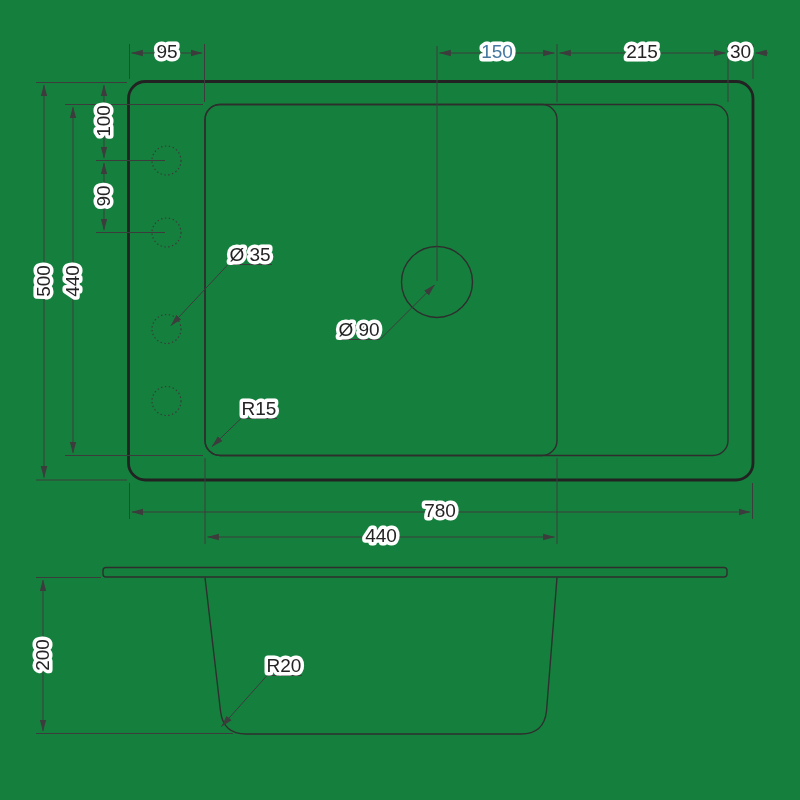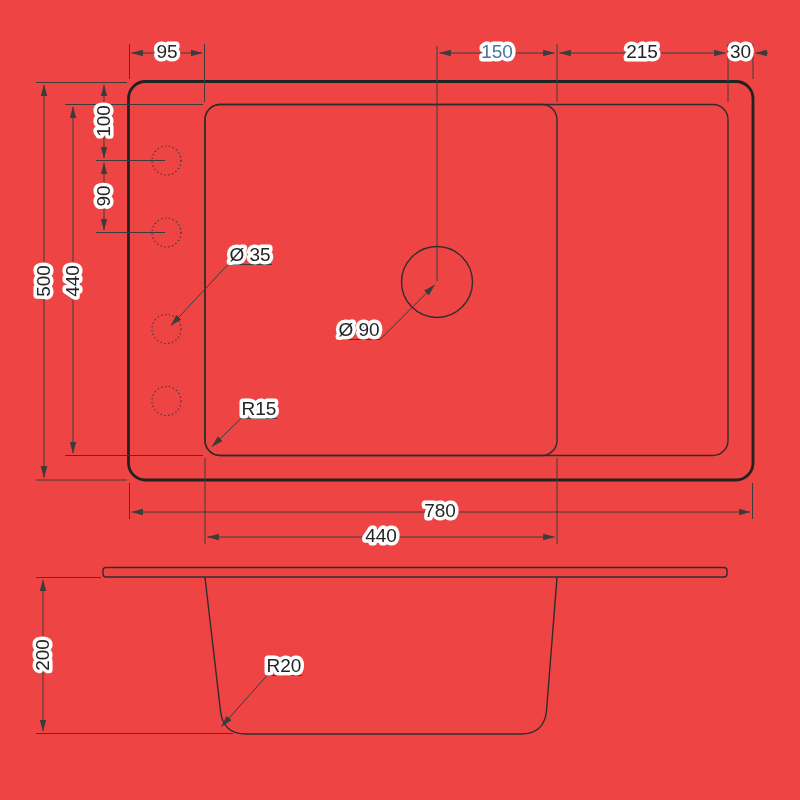--- a/index.html
+++ b/index.html
@@ -1,16 +1,16 @@
 <!DOCTYPE html>
 <html><head>
 <meta charset="utf-8">
 <style>
   html,body{margin:0;padding:0;background:#fff;}
-  .page{width:800px;height:800px;background:#ef4444;position:relative;overflow:hidden;}
+  .page{width:800px;height:800px;background:#15803d;position:relative;overflow:hidden;}
   svg{display:block;}
   .outline{fill:none;stroke:#222;stroke-width:2.8px;stroke-linejoin:round;}
   .thin{fill:none;stroke:#2e2e2e;stroke-width:1.4px;stroke-linejoin:round;}
   .ext{fill:none;stroke:#3c3c3c;stroke-width:1px;}
   .dim{fill:none;stroke:#3c3c3c;stroke-width:1px;}
   .dotted{fill:none;stroke:#3a3a3a;stroke-width:1.2px;stroke-dasharray:1.4 2.5;}
   .dimtext{
     font-family:"Liberation Sans","DejaVu Sans",sans-serif;
     font-size:19px;fill:#242424;text-anchor:middle;
     paint-order:stroke;stroke:#ffffff;stroke-width:7px;stroke-linejoin:round;

